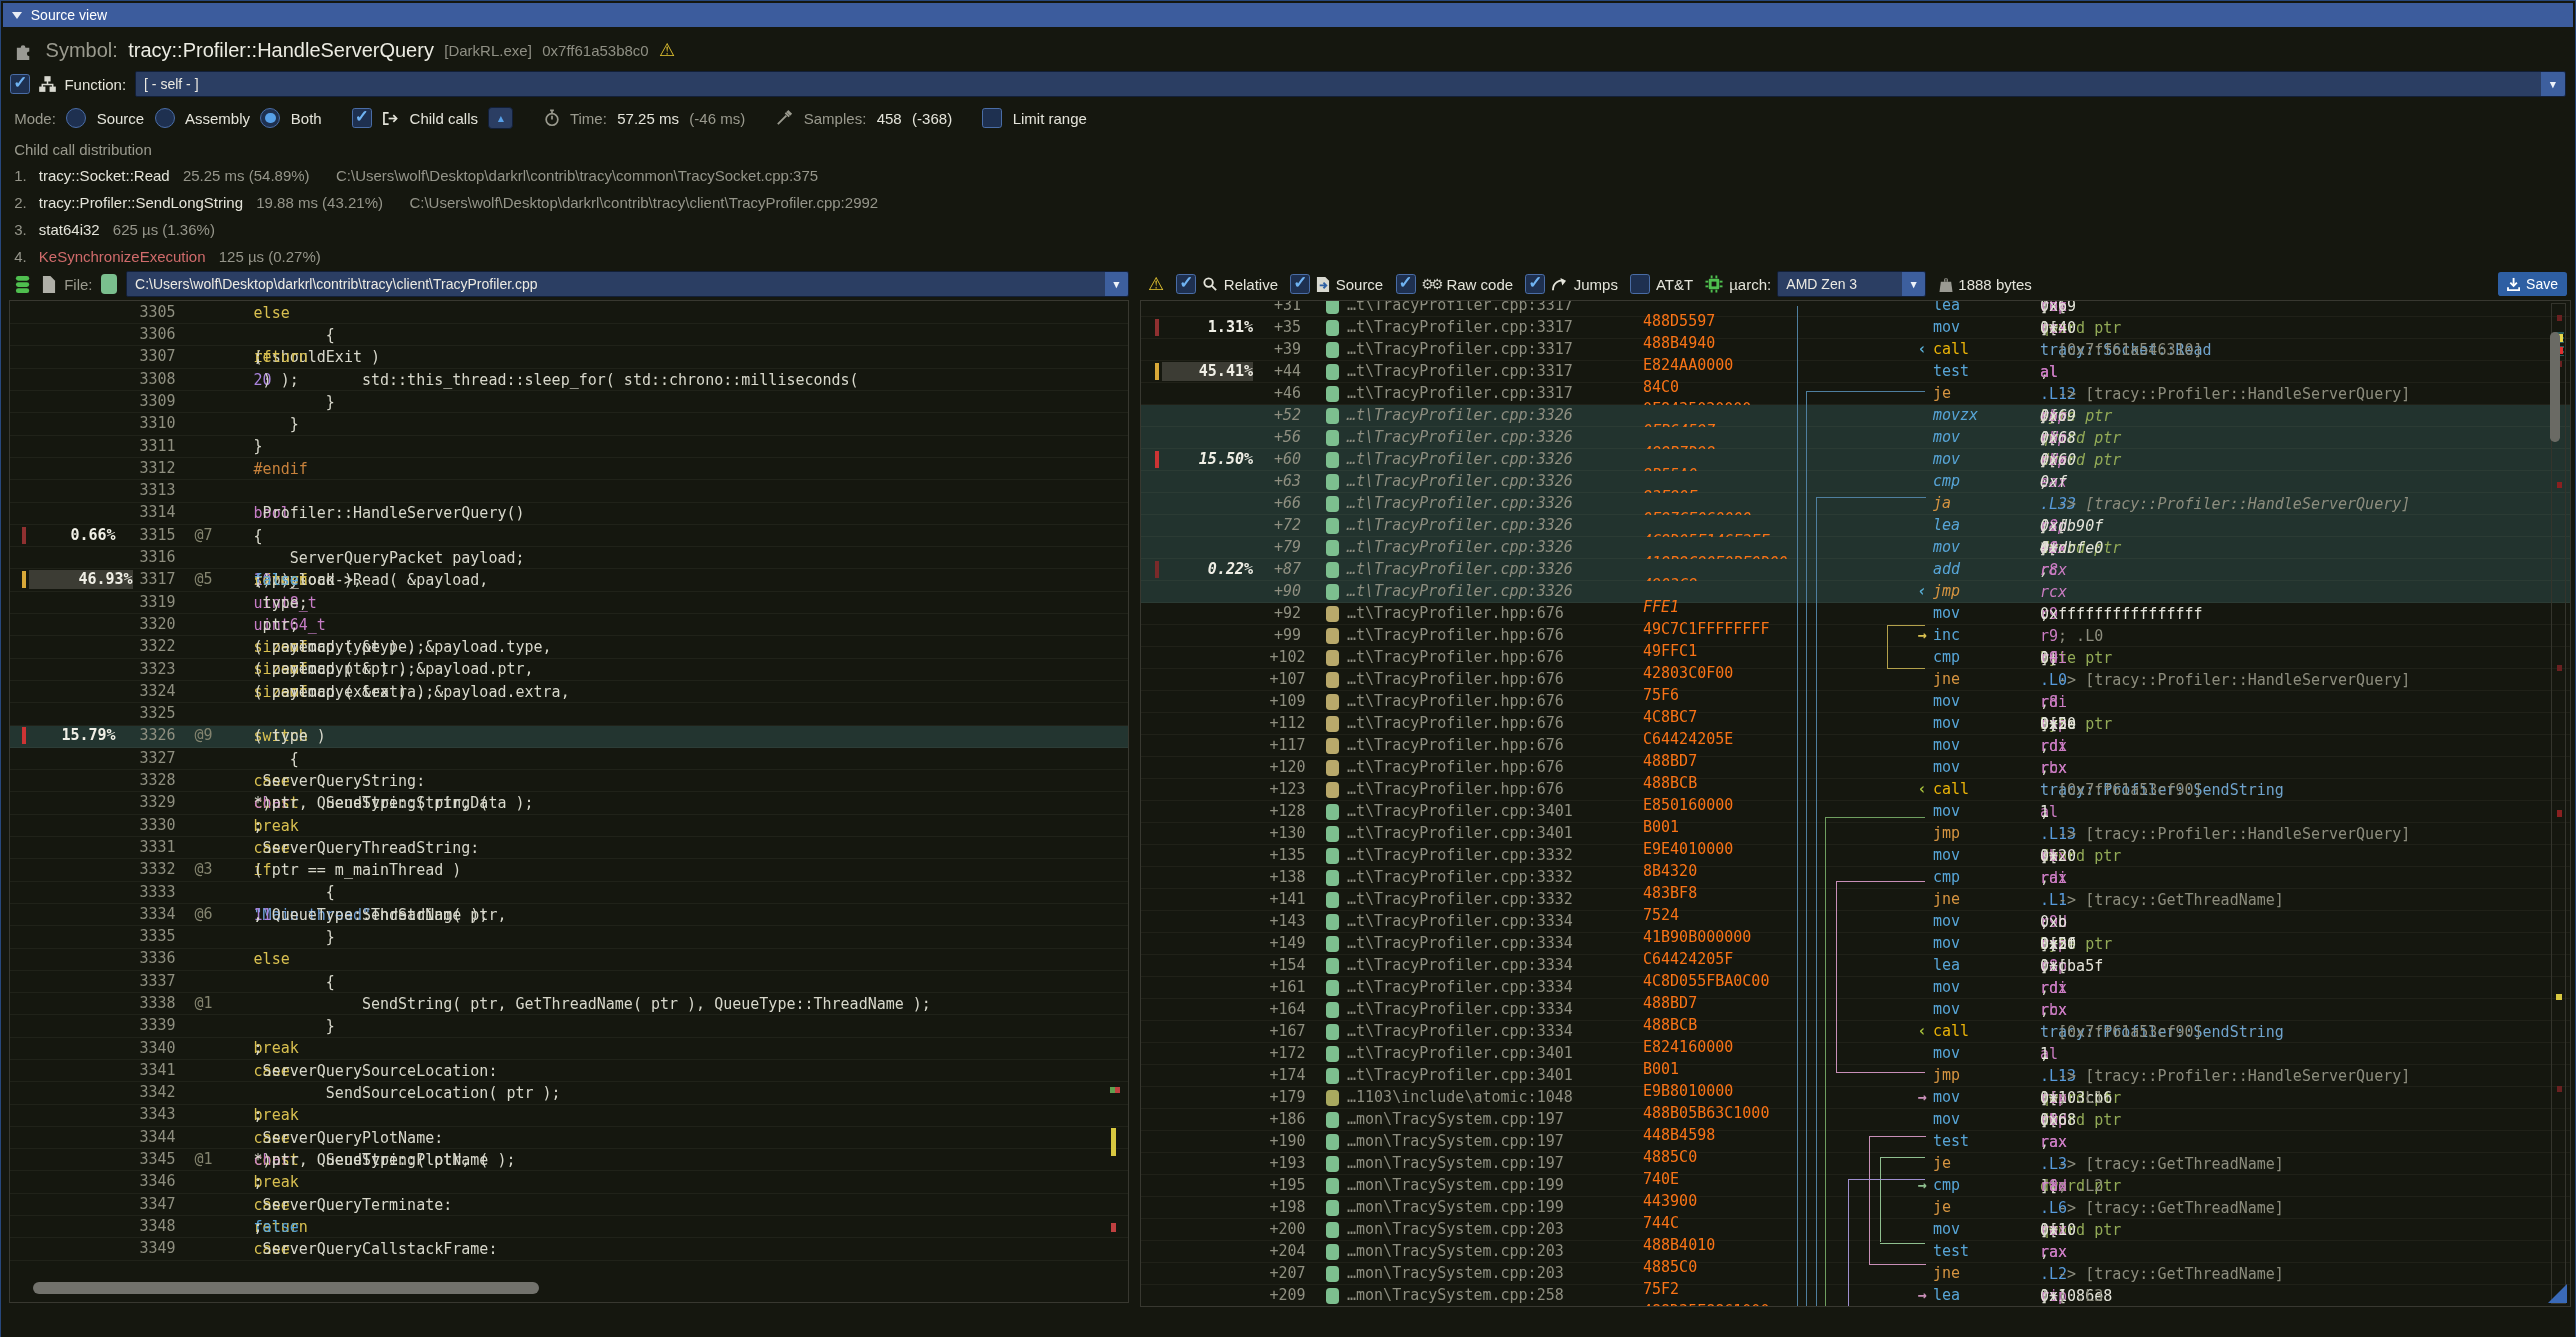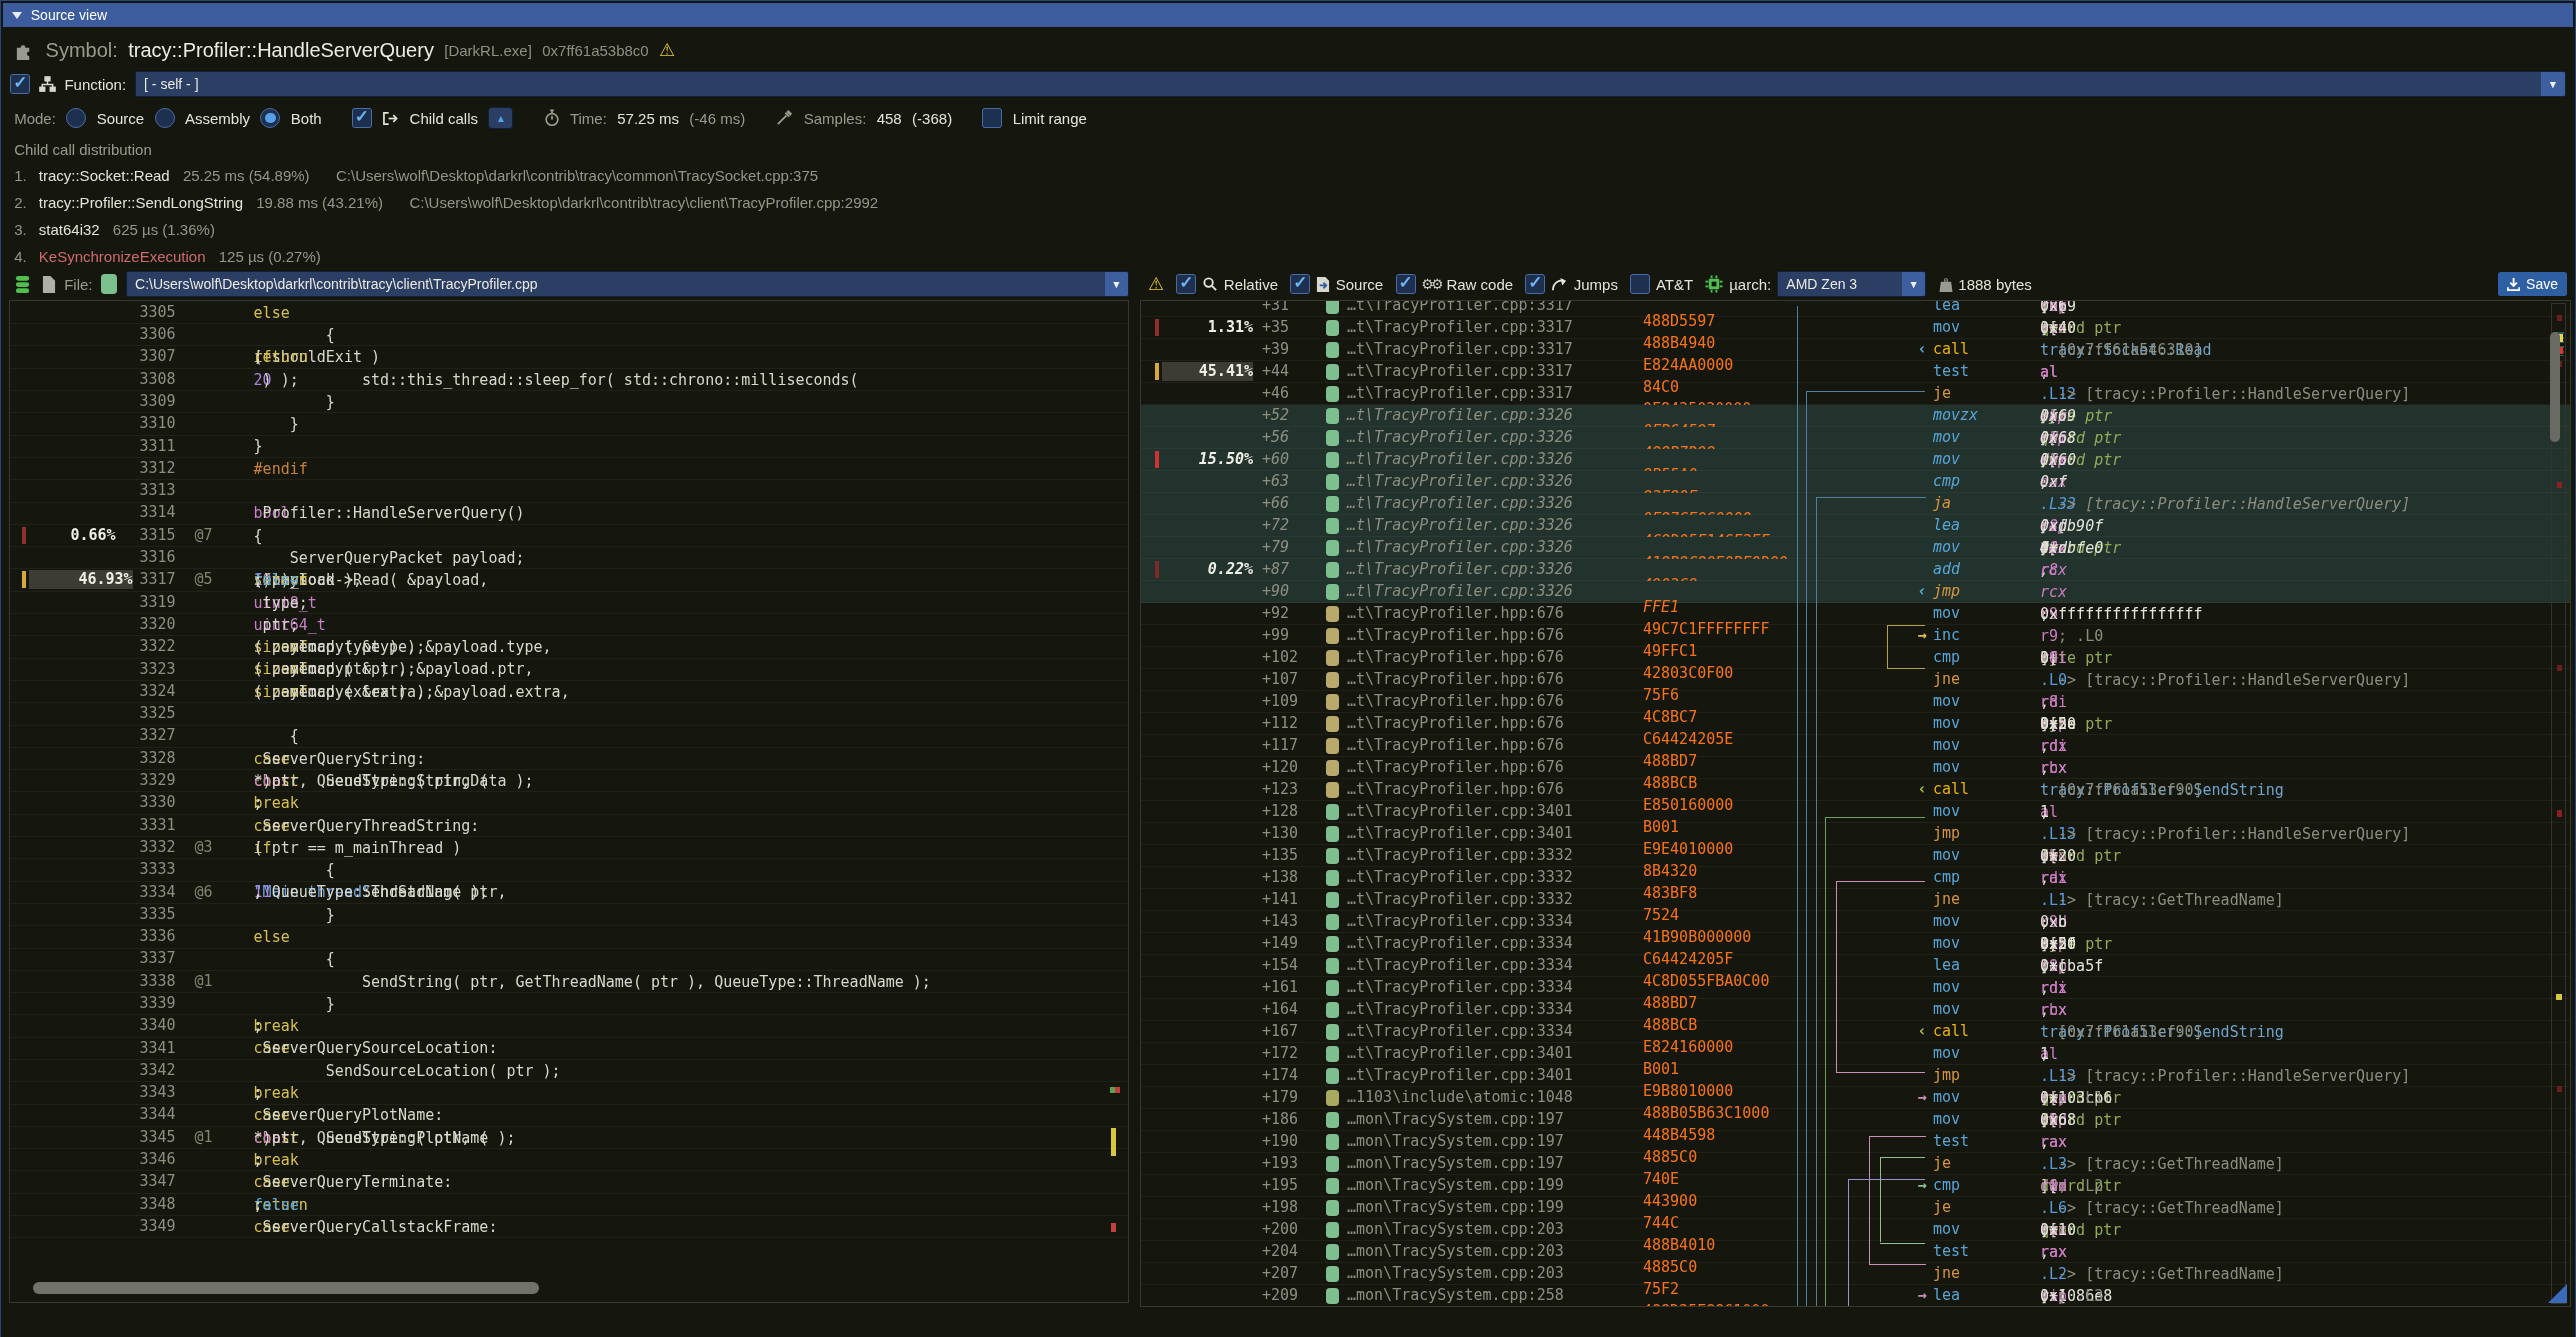--- a/index.html
+++ b/index.html
@@ -70,21 +70,21 @@
   .lmark{position:absolute;}
   
   #asm-rows{position:absolute;left:0;top:-5.7px;right:0;}
   .arow{position:relative;height:21px;border-bottom:0.9px solid rgba(140,140,120,.09);white-space:pre;
     font-family:"DejaVu Sans Mono",monospace;font-size:15px;}
   .arow.hl{background:#22332e;font-style:italic;}
   .arow span{position:absolute;top:0.9px;line-height:19px;}
   .abar{left:14px;top:1.9px !important;width:3.8px;height:17px;}
   .apct{left:21px;width:91px;text-align:right;color:#f0efe6;font-weight:bold;}
   .apct.box{background:#3c3c34;}
-  .aoff{left:121px;width:51px;text-align:left;color:#8f8f80;}
+  .aoff{left:121px;width:51px;text-align:center;color:#8f8f80;}
   .aicon{left:185px;top:2.8px !important;width:13.2px;height:16px;border-radius:3.8px;}
   .aloc{left:206px;color:#8e8e80;}
   .abytes{left:502px;color:#f97316;margin-top:16px;}
   .aarrow{left:761px;width:24.6px;text-align:right;font-weight:bold;}
   .amn{left:792px;}
   .aops{left:899px;}
   .m-mov{color:#57a5d7}.m-call{color:#eab308}.m-jmp{color:#d69440}
   .a-r{color:#cb7cc3}.a-g{color:#93ab57}.a-sym{color:#6fa3cc}.a-l{color:#579bdc}.a-c{color:#8d8d7e}.a-p{color:#d8d8cc}
   
   #jump-gutter{position:absolute;left:652px;top:-5.7px;width:136px;height:100%;}
@@ -321,20 +321,21 @@
         <div class="srow"><span class="slno">3314</span><span class="scode"><span class="c-t">bool</span><span class="c-p"> Profiler::HandleServerQuery()</span></span></div>
         <div class="srow"><span class="sbar" style="background: rgb(143, 48, 48);"></span><span class="spct">0.66%</span><span class="slno">3315</span><span class="smark">@7</span><span class="scode"><span class="c-p">{</span></span></div>
         <div class="srow"><span class="slno">3316</span><span class="scode"><span class="c-p">    ServerQueryPacket payload;</span></span></div>
         <div class="srow"><span class="sbar" style="background: rgb(216, 168, 56);"></span><span class="spct box">46.93%</span><span class="slno">3317</span><span class="smark">@5</span><span class="scode"><span class="c-p">    </span><span class="c-k">if</span><span class="c-p">( !m_sock-&gt;Read( &amp;payload, </span><span class="c-k">sizeof</span><span class="c-p">( payload ), </span><span class="c-n">10</span><span class="c-p"> ) ) </span><span class="c-k">return</span><span class="c-p"> </span><span class="c-b">false</span><span class="c-p">;</span></span></div>
         <div class="srow"><span class="slno">3319</span><span class="scode"><span class="c-p">    </span><span class="c-t">uint8_t</span><span class="c-p"> type;</span></span></div>
         <div class="srow"><span class="slno">3320</span><span class="scode"><span class="c-p">    </span><span class="c-t">uint64_t</span><span class="c-p"> ptr;</span></span></div>
         <div class="srow"><span class="slno">3322</span><span class="scode"><span class="c-p">    memcpy( &amp;type, &amp;payload.type, </span><span class="c-k">sizeof</span><span class="c-p">( payload.type ) );</span></span></div>
         <div class="srow"><span class="slno">3323</span><span class="scode"><span class="c-p">    memcpy( &amp;ptr, &amp;payload.ptr, </span><span class="c-k">sizeof</span><span class="c-p">( payload.ptr ) );</span></span></div>
         <div class="srow"><span class="slno">3324</span><span class="scode"><span class="c-p">    memcpy( &amp;extra, &amp;payload.extra, </span><span class="c-k">sizeof</span><span class="c-p">( payload.extra ) );</span></span></div>
         <div class="srow"><span class="slno">3325</span><span class="scode"></span></div>
+        <div class="srow hl"><span class="sbar" style="background: rgb(204, 52, 52);"></span><span class="spct">15.79%</span><span class="slno">3326</span><span class="smark">@9</span><span class="scode"><span class="c-p">    </span><span class="c-k">switch</span><span class="c-p">( type )</span></span></div>
         <div class="srow"><span class="slno">3327</span><span class="scode"><span class="c-p">    {</span></span></div>
         <div class="srow"><span class="slno">3328</span><span class="scode"><span class="c-p">    </span><span class="c-k">case</span><span class="c-p"> ServerQueryString:</span></span></div>
         <div class="srow"><span class="slno">3329</span><span class="scode"><span class="c-p">        SendString( ptr, (</span><span class="c-k">const</span><span class="c-p"> </span><span class="c-t">char</span><span class="c-p">*)ptr, QueueType::StringData );</span></span></div>
         <div class="srow"><span class="slno">3330</span><span class="scode"><span class="c-p">        </span><span class="c-k">break</span><span class="c-p">;</span></span></div>
         <div class="srow"><span class="slno">3331</span><span class="scode"><span class="c-p">    </span><span class="c-k">case</span><span class="c-p"> ServerQueryThreadString:</span></span></div>
         <div class="srow"><span class="slno">3332</span><span class="smark">@3</span><span class="scode"><span class="c-p">        </span><span class="c-k">if</span><span class="c-p">( ptr == m_mainThread )</span></span></div>
         <div class="srow"><span class="slno">3333</span><span class="scode"><span class="c-p">        {</span></span></div>
         <div class="srow"><span class="slno">3334</span><span class="smark">@6</span><span class="scode"><span class="c-p">            SendString( ptr, </span><span class="c-s">"Main thread"</span><span class="c-p">, </span><span class="c-n">11</span><span class="c-p">, QueueType::ThreadName );</span></span></div>
         <div class="srow"><span class="slno">3335</span><span class="scode"><span class="c-p">        }</span></span></div>
         <div class="srow"><span class="slno">3336</span><span class="scode"><span class="c-p">        </span><span class="c-k">else</span></span></div>

